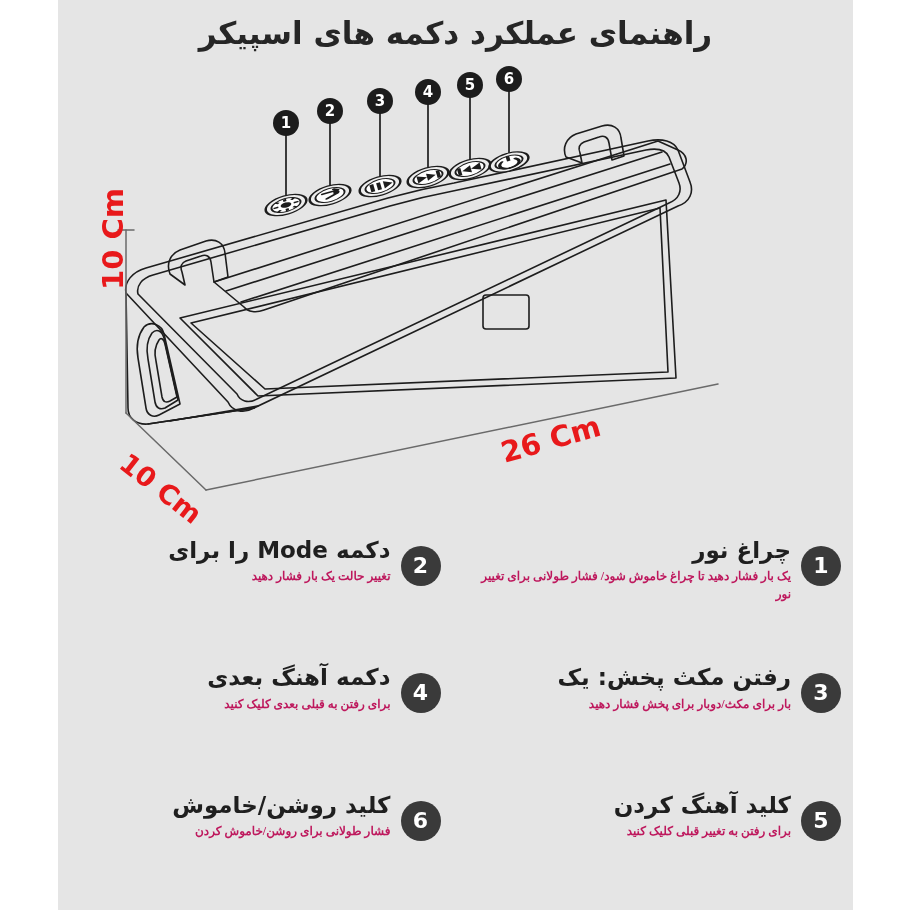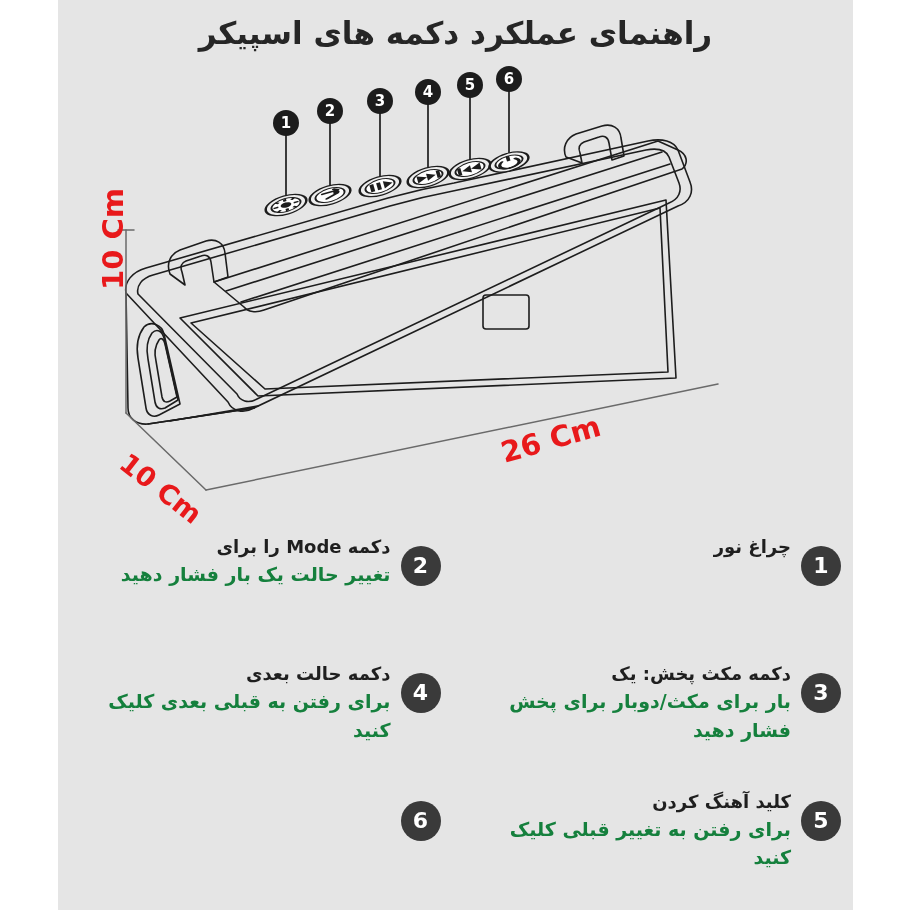--- a/index.html
+++ b/index.html
@@ -134,30 +134,31 @@
     margin-left: 10px;
   }
   .legend-text {
     flex: 1 1 auto;
     text-align: right;
     direction: rtl;
     color: #272727;
     min-width: 0;
   }
   .legend-title {
-    font-size: 18px;
+    font-size: 23px;
     font-weight: bold;
     line-height: 1.45;
     color: #1f1f1f;
   }
   .legend-desc {
-    font-size: 19px;
+    font-size: 12px;
     font-weight: bold;
     line-height: 1.5;
-    color: #15803d;
+    color: #be185d;
+    font-family: Liberation Serif, serif;
   }
 </style>
 </head>
 <body>
 
 <div id="page">
 
   <div id="gray-panel"></div>
 
   <div id="title">راهنمای عملکرد دکمه های اسپیکر</div>
@@ -366,54 +367,59 @@
   <div class="dim" id="dim-height">10 Cm</div>
   <div class="dim" id="dim-depth">10 Cm</div>
   <div class="dim" id="dim-width">26 Cm</div>
 
   <div id="legend">
 
     <div class="legend-cell">
       <div class="legend-badge">1</div>
       <div class="legend-text">
         <div class="legend-title">چراغ نور</div>
+        <div class="legend-desc">یک بار فشار دهید تا چراغ خاموش شود/ فشار طولانی برای تغییر نور</div>
       </div>
     </div>
 
     <div class="legend-cell">
       <div class="legend-badge">2</div>
       <div class="legend-text">
         <div class="legend-title">دکمه Mode را برای</div>
         <div class="legend-desc">تغییر حالت یک بار فشار دهید</div>
       </div>
     </div>
 
     <div class="legend-cell">
       <div class="legend-badge">3</div>
       <div class="legend-text">
-        <div class="legend-title">دکمه مکث پخش: یک</div>
+        <div class="legend-title">رفتن مکث پخش: یک</div>
         <div class="legend-desc">بار برای مکث/دوبار برای پخش فشار دهید</div>
       </div>
     </div>
 
     <div class="legend-cell">
       <div class="legend-badge">4</div>
       <div class="legend-text">
-        <div class="legend-title">دکمه حالت بعدی</div>
+        <div class="legend-title">دکمه آهنگ بعدی</div>
         <div class="legend-desc">برای رفتن به قبلی بعدی کلیک کنید</div>
       </div>
     </div>
 
     <div class="legend-cell">
       <div class="legend-badge">5</div>
       <div class="legend-text">
         <div class="legend-title">کلید آهنگ کردن</div>
         <div class="legend-desc">برای رفتن به تغییر قبلی کلیک کنید</div>
       </div>
     </div>
 
     <div class="legend-cell">
       <div class="legend-badge">6</div>
+      <div class="legend-text">
+        <div class="legend-title">کلید روشن/خاموش</div>
+        <div class="legend-desc">فشار طولانی برای روشن/خاموش کردن</div>
+      </div>
     </div>
 
   </div>
 
 </div>
 
 </body></html>

